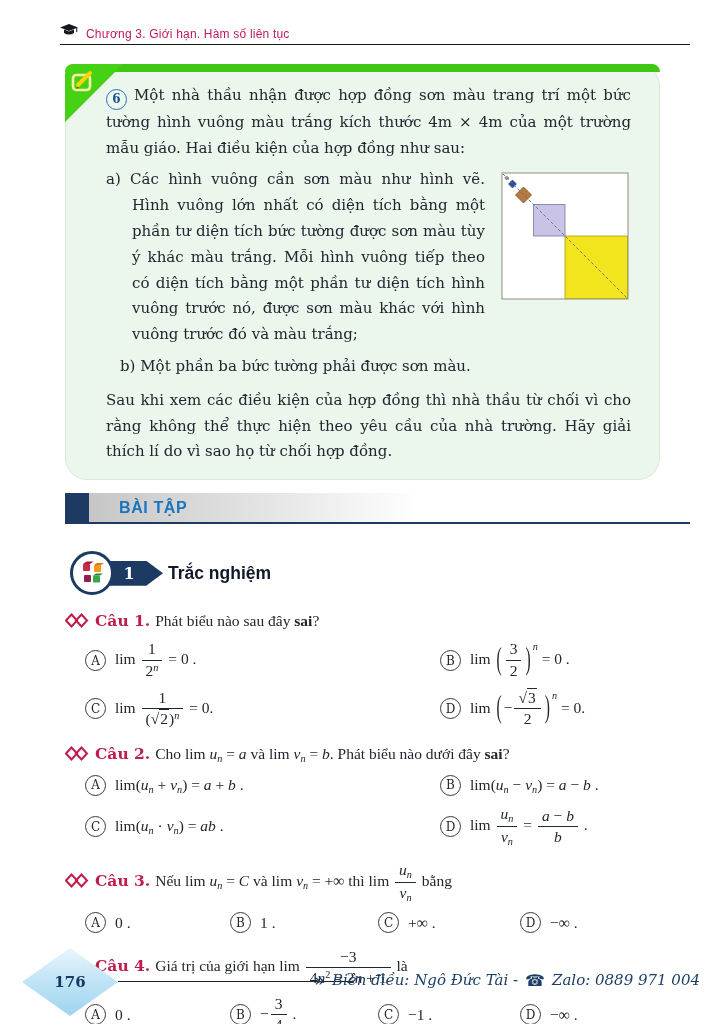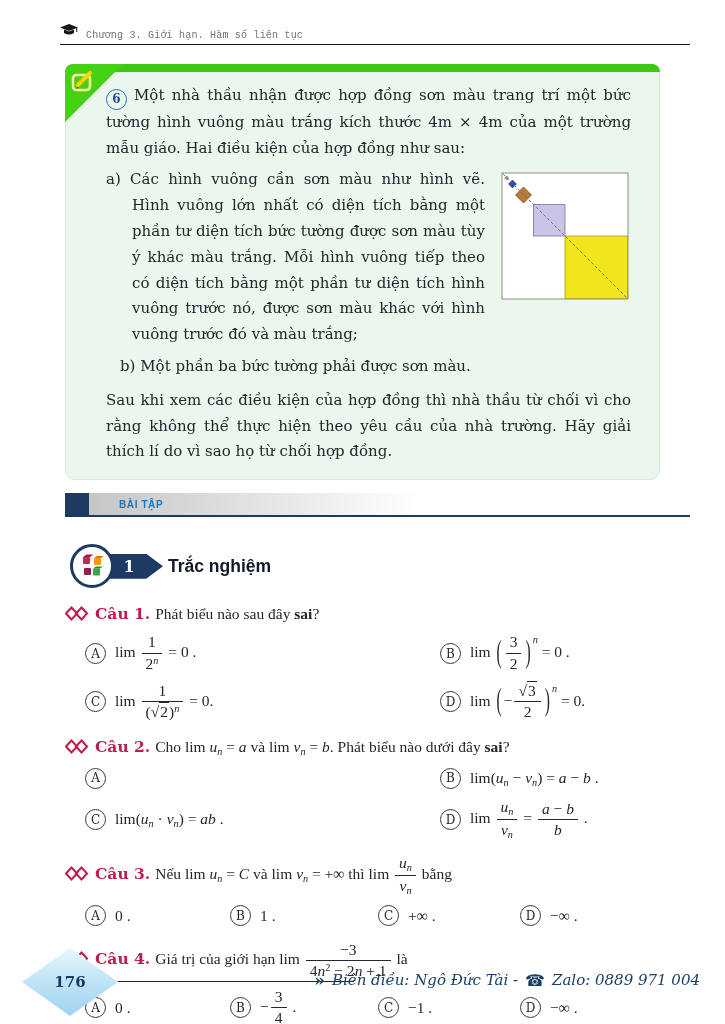--- a/index.html
+++ b/index.html
@@ -2,25 +2,25 @@
 <html><head>
 <meta charset="utf-8">
 <style>
   html,body{margin:0;padding:0;}
   body{width:725px;height:1024px;background:#ffffff;position:relative;overflow:hidden;
        font-family:"DejaVu Serif",serif;color:#22262e;}
 
   
   .hdr{margin:22px 35px 0 60px;display:flex;align-items:flex-end;gap:8px;
        border-bottom:1.6px solid #15181d;padding-bottom:3px;}
-  .hdr-title{font-family:Liberation Mono, monospace;font-size:10px;color:#737373;letter-spacing:.2px;}
+  .hdr-title{font-family:Liberation Sans, sans-serif;font-size:12px;color:#be185d;letter-spacing:.2px;}
 
   
   .exa{position:relative;margin:19px 30px 0 65px;width:595px;box-sizing:border-box;
-       background:#ebf6ec;border:1px solid #d9ead9;border-radius:10px;
+       background:#ebf6ec;border:1px solid #d9ead9;border-radius:22px;
        padding:18px 28px 14px 40px;font-size:15px;line-height:1.72;text-align:justify;}
   .exa-topbar{position:absolute;top:-1px;left:-1px;right:-1px;height:8px;
        background:#3ec713;border-radius:10px 10px 0 0;}
   .exa-corner{position:absolute;top:-1px;left:-1px;width:58px;height:58px;
        background:linear-gradient(135deg,#46d214 45%,#2ea60b);
        -webkit-clip-path:polygon(0 0,100% 0,0 100%);clip-path:polygon(0 0,100% 0,0 100%);
        border-radius:10px 0 0 0;}
   .exa-corner svg{position:absolute;top:5px;left:6px;}
   .num-circle{display:inline-flex;width:19px;height:19px;border:1.3px solid #2f6fb5;border-radius:50%;
        align-items:center;justify-content:center;font-size:12px;font-weight:bold;color:#1d4f8f;
@@ -31,21 +31,21 @@
   .exa-fig{width:130px;margin-left:16px;margin-top:4px;flex:none;}
   .exa-b{margin-top:6px;margin-left:14px;}
   .exa-concl{margin-top:8px;}
 
   
   .baitap{margin:13px 35px 0 65px;display:flex;align-items:stretch;border-bottom:2.6px solid #1d3a62;}
   .baitap-sq{width:24px;background:#1d3a62;flex:none;}
   .baitap-bar{flex:1;background:linear-gradient(to right,#c6c6c6,#ffffff 55%);
        display:flex;align-items:center;}
   .baitap-label{font-family:"Liberation Sans","DejaVu Sans",sans-serif;font-weight:bold;
-       font-size:10px;color:#1b75bc;letter-spacing:.6px;padding:6px 0 5px 30px;}
+       font-size:16px;color:#1b75bc;letter-spacing:.6px;padding:6px 0 5px 30px;}
 
   
   .subsec{margin:27px 0 0 70px;display:flex;align-items:center;}
   .subsec-circle{width:38px;height:38px;border:3px solid #1d3a62;border-radius:50%;background:#fff;
        display:flex;align-items:center;justify-content:center;z-index:2;flex:none;}
   .subsec-arrow{margin-left:-7px;height:25px;width:56px;background:#1d3a62;color:#fff;
        -webkit-clip-path:polygon(0 0,70% 0,100% 50%,70% 100%,0 100%);
        clip-path:polygon(0 0,70% 0,100% 50%,70% 100%,0 100%);
        display:flex;align-items:center;justify-content:center;padding-right:12px;box-sizing:border-box;
        font-weight:bold;font-size:16px;font-family:"DejaVu Serif",serif;}
@@ -212,20 +212,21 @@
   <div class="qblock">
     <div class="qline">
       <svg class="qicon" width="24" height="15" viewBox="0 0 24 15">
         <polygon points="6.5,1.5 12,7.5 6.5,13.5 1,7.5" fill="none" stroke="#c01d4c" stroke-width="2"></polygon>
         <polygon points="16.5,1.5 22,7.5 16.5,13.5 11,7.5" fill="none" stroke="#c01d4c" stroke-width="2"></polygon>
       </svg><span class="qlabel">Câu 2.</span><span class="math"><span class="m-rm">Cho lim </span><span class="m-it">u</span><span class="m-sb">n</span><span class="m-rm"> = </span><span class="m-it">a</span><span class="m-rm"> và lim </span><span class="m-it">v</span><span class="m-sb">n</span><span class="m-rm"> = </span><span class="m-it">b</span><span class="m-rm">. Phát biểu nào dưới đây </span><span class="m-b">sai</span><span class="m-rm">?</span></span>
     </div>
     <div class="opts two">
       <div class="opt">
           <span class="circ">A</span>
+          <span class="math"><span class="m-rm">lim(</span><span class="m-it">u</span><span class="m-sb">n</span><span class="m-rm"> + </span><span class="m-it">v</span><span class="m-sb">n</span><span class="m-rm">) = </span><span class="m-it">a</span><span class="m-rm"> + </span><span class="m-it">b</span><span class="m-rm"> .</span></span>
         </div>
       <div class="opt">
           <span class="circ">B</span>
           <span class="math"><span class="m-rm">lim(</span><span class="m-it">u</span><span class="m-sb">n</span><span class="m-rm"> − </span><span class="m-it">v</span><span class="m-sb">n</span><span class="m-rm">) = </span><span class="m-it">a</span><span class="m-rm"> − </span><span class="m-it">b</span><span class="m-rm"> .</span></span>
         </div>
       <div class="opt">
           <span class="circ">C</span>
           <span class="math"><span class="m-rm">lim(</span><span class="m-it">u</span><span class="m-sb">n</span><span class="m-rm"> · </span><span class="m-it">v</span><span class="m-sb">n</span><span class="m-rm">) = </span><span class="m-it">ab</span><span class="m-rm"> .</span></span>
         </div>
       <div class="opt">

